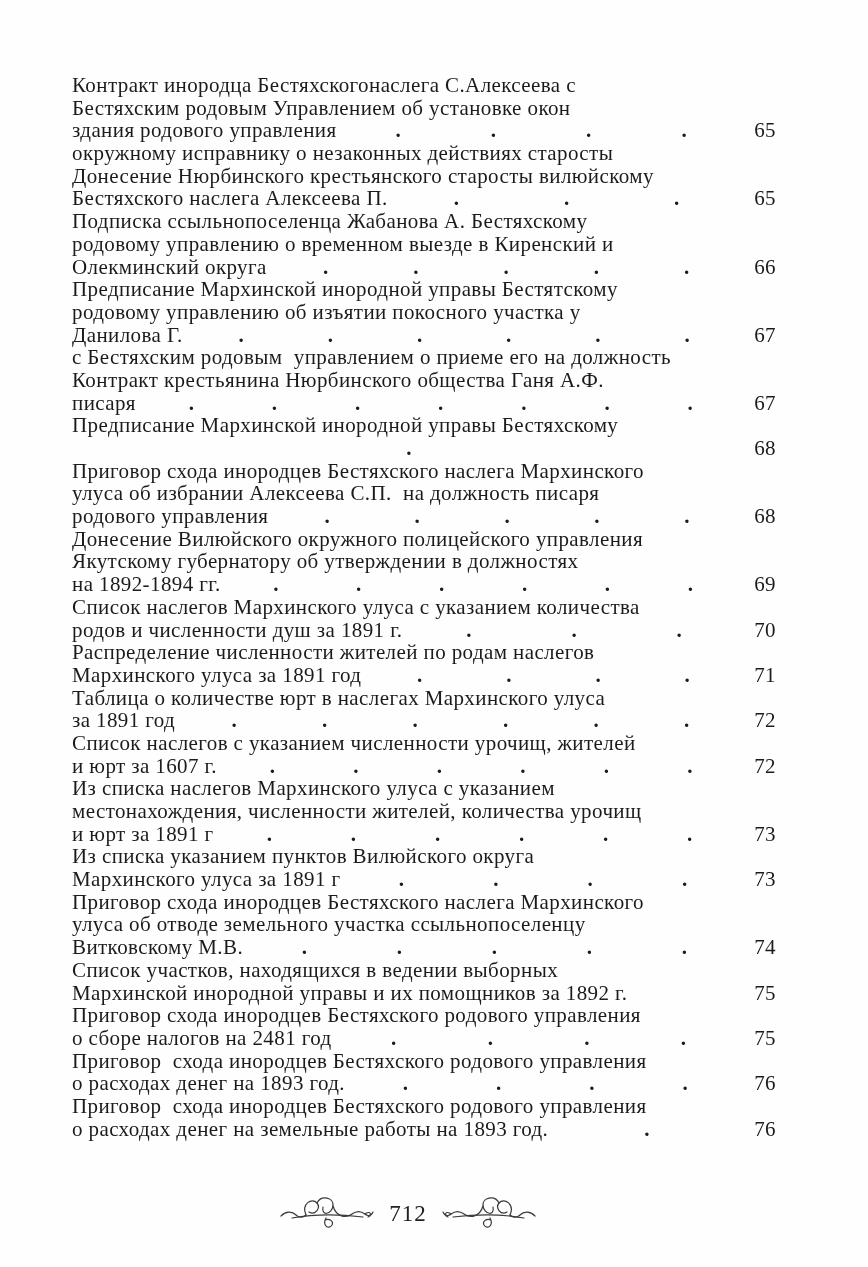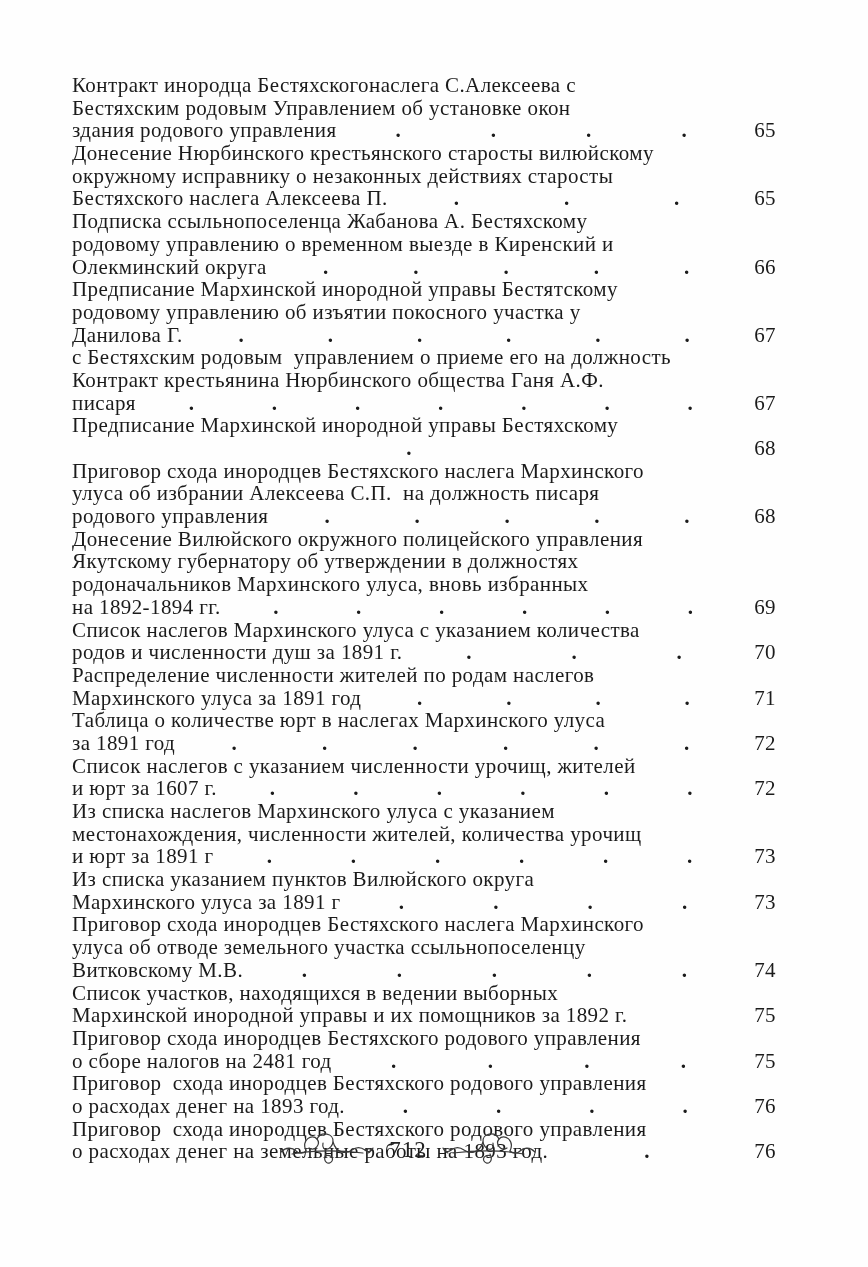--- a/index.html
+++ b/index.html
@@ -47,21 +47,21 @@
     font-weight: bold;
   }
   .toc-page {
     flex: 0 0 34px;
     text-align: right;
     font-size: 21px;
   }
   .footer {
     position: absolute;
     left: 282px;
-    top: 1124px;
+    top: 1188px;
     width: 252px;
     height: 52px;
     display: flex;
     align-items: center;
     justify-content: center;
     gap: 10px;
   }
   .page-number {
     font-size: 23px;
     letter-spacing: 1px;
@@ -77,40 +77,39 @@
 </style>
 </head>
 <body>
 
 <div class="page">
 
   <div class="toc" id="toc">
       <div class="toc-line"><span class="toc-text">Контракт инородца Бестяхскогонаслега С.Алексеева с</span><span class="leader"></span><span class="toc-page"></span></div>
       <div class="toc-line"><span class="toc-text">Бестяхским родовым Управлением об установке окон</span><span class="leader"></span><span class="toc-page"></span></div>
       <div class="toc-line"><span class="toc-text">здания родового управления</span><span class="leader"><span>.</span><span>.</span><span>.</span><span>.</span></span><span class="toc-page">65</span></div>
+      <div class="toc-line"><span class="toc-text">окружному исправнику о незаконных действиях старосты</span><span class="leader"></span><span class="toc-page"></span></div>
       <div class="toc-line"><span class="toc-text">Донесение Нюрбинского крестьянского старосты вилюйскому</span><span class="leader"></span><span class="toc-page"></span></div>
-      <div class="toc-line"><span class="toc-text">окружному исправнику о незаконных действиях старосты</span><span class="leader"></span><span class="toc-page"></span></div>
       <div class="toc-line"><span class="toc-text">Бестяхского наслега Алексеева П.</span><span class="leader"><span>.</span><span>.</span><span>.</span></span><span class="toc-page">65</span></div>
       <div class="toc-line"><span class="toc-text">Подписка ссыльнопоселенца Жабанова А. Бестяхскому</span><span class="leader"></span><span class="toc-page"></span></div>
       <div class="toc-line"><span class="toc-text">родовому управлению о временном выезде в Киренский и</span><span class="leader"></span><span class="toc-page"></span></div>
       <div class="toc-line"><span class="toc-text">Олекминский округа</span><span class="leader"><span>.</span><span>.</span><span>.</span><span>.</span><span>.</span></span><span class="toc-page">66</span></div>
       <div class="toc-line"><span class="toc-text">Предписание Мархинской инородной управы Бестятскому</span><span class="leader"></span><span class="toc-page"></span></div>
       <div class="toc-line"><span class="toc-text">родовому управлению об изъятии покосного участка у</span><span class="leader"></span><span class="toc-page"></span></div>
       <div class="toc-line"><span class="toc-text">Данилова Г.</span><span class="leader"><span>.</span><span>.</span><span>.</span><span>.</span><span>.</span><span>.</span></span><span class="toc-page">67</span></div>
       <div class="toc-line"><span class="toc-text">с Бестяхским родовым  управлением о приеме его на должность</span><span class="leader"></span><span class="toc-page"></span></div>
       <div class="toc-line"><span class="toc-text">Контракт крестьянина Нюрбинского общества Ганя А.Ф.</span><span class="leader"></span><span class="toc-page"></span></div>
       <div class="toc-line"><span class="toc-text">писаря</span><span class="leader"><span>.</span><span>.</span><span>.</span><span>.</span><span>.</span><span>.</span><span>.</span></span><span class="toc-page">67</span></div>
       <div class="toc-line"><span class="toc-text">Предписание Мархинской инородной управы Бестяхскому</span><span class="leader"></span><span class="toc-page"></span></div>
       <div class="toc-line"><span class="leader"><span>.</span></span><span class="toc-page">68</span></div>
       <div class="toc-line"><span class="toc-text">Приговор схода инородцев Бестяхского наслега Мархинского</span><span class="leader"></span><span class="toc-page"></span></div>
       <div class="toc-line"><span class="toc-text">улуса об избрании Алексеева С.П.  на должность писаря</span><span class="leader"></span><span class="toc-page"></span></div>
       <div class="toc-line"><span class="toc-text">родового управления</span><span class="leader"><span>.</span><span>.</span><span>.</span><span>.</span><span>.</span></span><span class="toc-page">68</span></div>
       <div class="toc-line"><span class="toc-text">Донесение Вилюйского окружного полицейского управления</span><span class="leader"></span><span class="toc-page"></span></div>
       <div class="toc-line"><span class="toc-text">Якутскому губернатору об утверждении в должностях</span><span class="leader"></span><span class="toc-page"></span></div>
-      <div class="toc-line"><span class="toc-text">родоначальников Мархинского улуса, вновь избранных</span><span class="leader"></span><span class="toc-page"></span></div>
       <div class="toc-line"><span class="toc-text">на 1892-1894 гг.</span><span class="leader"><span>.</span><span>.</span><span>.</span><span>.</span><span>.</span><span>.</span></span><span class="toc-page">69</span></div>
       <div class="toc-line"><span class="toc-text">Список наслегов Мархинского улуса с указанием количества</span><span class="leader"></span><span class="toc-page"></span></div>
       <div class="toc-line"><span class="toc-text">родов и численности душ за 1891 г.</span><span class="leader"><span>.</span><span>.</span><span>.</span></span><span class="toc-page">70</span></div>
       <div class="toc-line"><span class="toc-text">Распределение численности жителей по родам наслегов</span><span class="leader"></span><span class="toc-page"></span></div>
       <div class="toc-line"><span class="toc-text">Мархинского улуса за 1891 год</span><span class="leader"><span>.</span><span>.</span><span>.</span><span>.</span></span><span class="toc-page">71</span></div>
       <div class="toc-line"><span class="toc-text">Таблица о количестве юрт в наслегах Мархинского улуса</span><span class="leader"></span><span class="toc-page"></span></div>
       <div class="toc-line"><span class="toc-text">за 1891 год</span><span class="leader"><span>.</span><span>.</span><span>.</span><span>.</span><span>.</span><span>.</span></span><span class="toc-page">72</span></div>
       <div class="toc-line"><span class="toc-text">Список наслегов с указанием численности урочищ, жителей</span><span class="leader"></span><span class="toc-page"></span></div>
       <div class="toc-line"><span class="toc-text">и юрт за 1607 г.</span><span class="leader"><span>.</span><span>.</span><span>.</span><span>.</span><span>.</span><span>.</span></span><span class="toc-page">72</span></div>
       <div class="toc-line"><span class="toc-text">Из списка наслегов Мархинского улуса с указанием</span><span class="leader"></span><span class="toc-page"></span></div>

